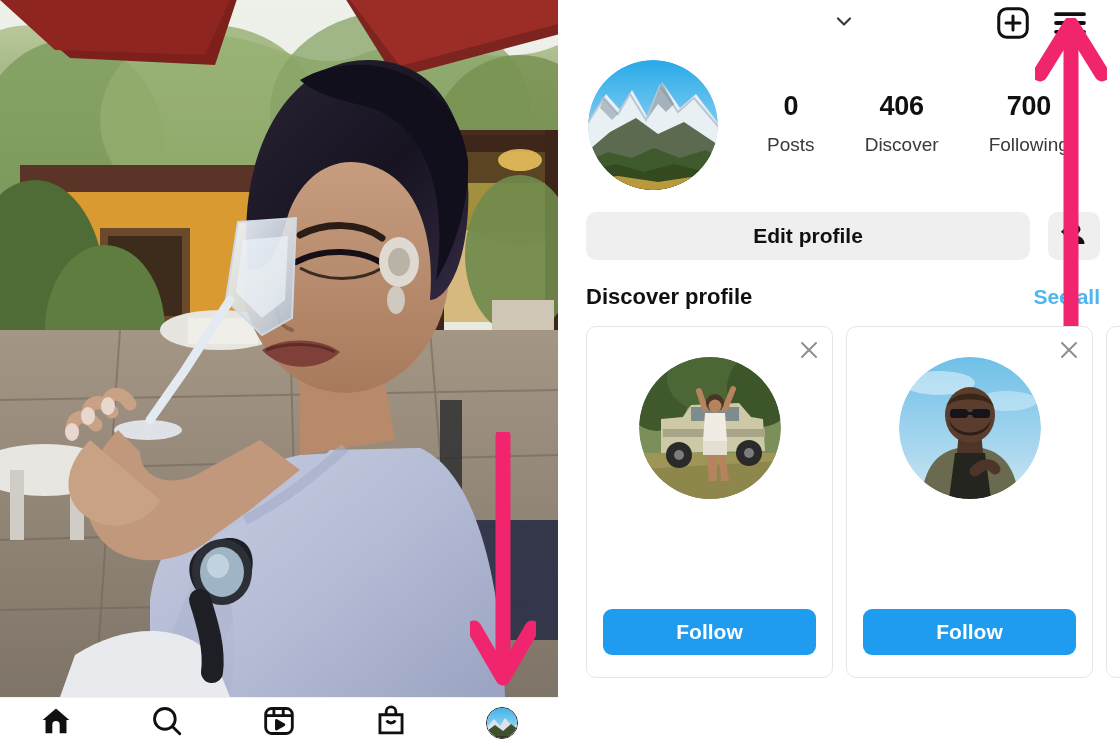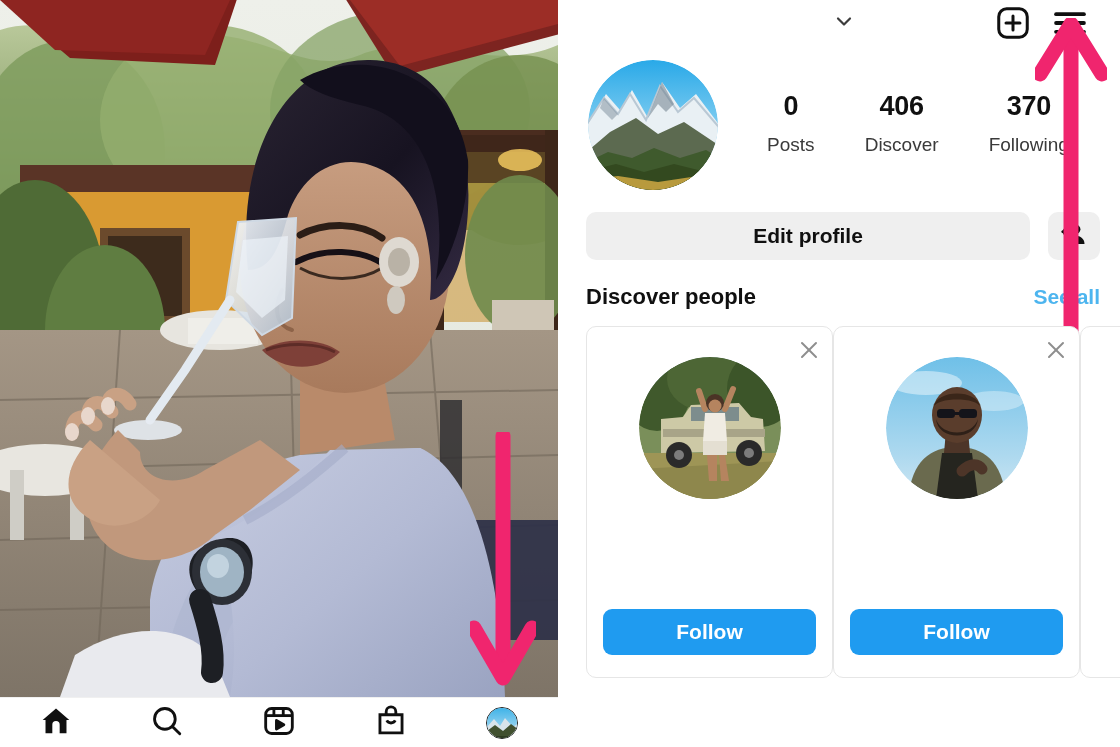--- a/index.html
+++ b/index.html
@@ -176,20 +176,21 @@
   .see-all {
     font-size: 21px;
     font-weight: bold;
     color: #4db5ef;
     cursor: pointer;
   }
 
   
   .cards {
     display: flex;
+    gap: 13px;
     padding: 16px 0 0 28px;
     align-items: flex-start;
   }
   .card {
     position: relative;
     flex: 0 0 247px;
     width: 247px;
     height: 352px;
     border: 1px solid #e6e6e6;
     border-radius: 10px;
@@ -517,42 +518,42 @@
       <div class="stats">
         <div class="stat">
           <div class="stat-num">0</div>
           <div class="stat-label">Posts</div>
         </div>
         <div class="stat">
           <div class="stat-num">406</div>
           <div class="stat-label">Discover</div>
         </div>
         <div class="stat">
-          <div class="stat-num">370</div>
+          <div class="stat-num">700</div>
           <div class="stat-label">Following</div>
         </div>
       </div>
     </div>
 
     <div class="action-row">
       <button class="edit-profile-btn">Edit profile</button>
       <div class="add-person-btn">
         <span>
           <svg width="28" height="28" viewBox="0 0 24 24" fill="#101010" xmlns="http://www.w3.org/2000/svg">
             <circle cx="13.4" cy="8" r="4.1"></circle>
             <path d="M5.8 20.6 C5.8 16.4 9.2 13.6 13.4 13.6 C17.6 13.6 21 16.4 21 20.6 Z"></path>
             <rect x="1.2" y="8.9" width="7.4" height="2.2" rx="1.1"></rect>
             <path d="M3.6 7 L1.4 10 L3.6 13 Z"></path>
           </svg>
         </span>
       </div>
     </div>
 
     <div class="discover-head">
-      <div class="discover-title">Discover people</div>
+      <div class="discover-title">Discover profile</div>
       <div class="see-all">See all</div>
     </div>
 
     <div class="cards">
 
       <div class="card">
         <span class="card-close">
           <svg width="24" height="24" viewBox="0 0 24 24" fill="none" stroke="#8e8e8e" stroke-width="2" stroke-linecap="round" xmlns="http://www.w3.org/2000/svg">
             <line x1="5" y1="5" x2="19" y2="19"></line>
               <line x1="19" y1="5" x2="5" y2="19"></line>

